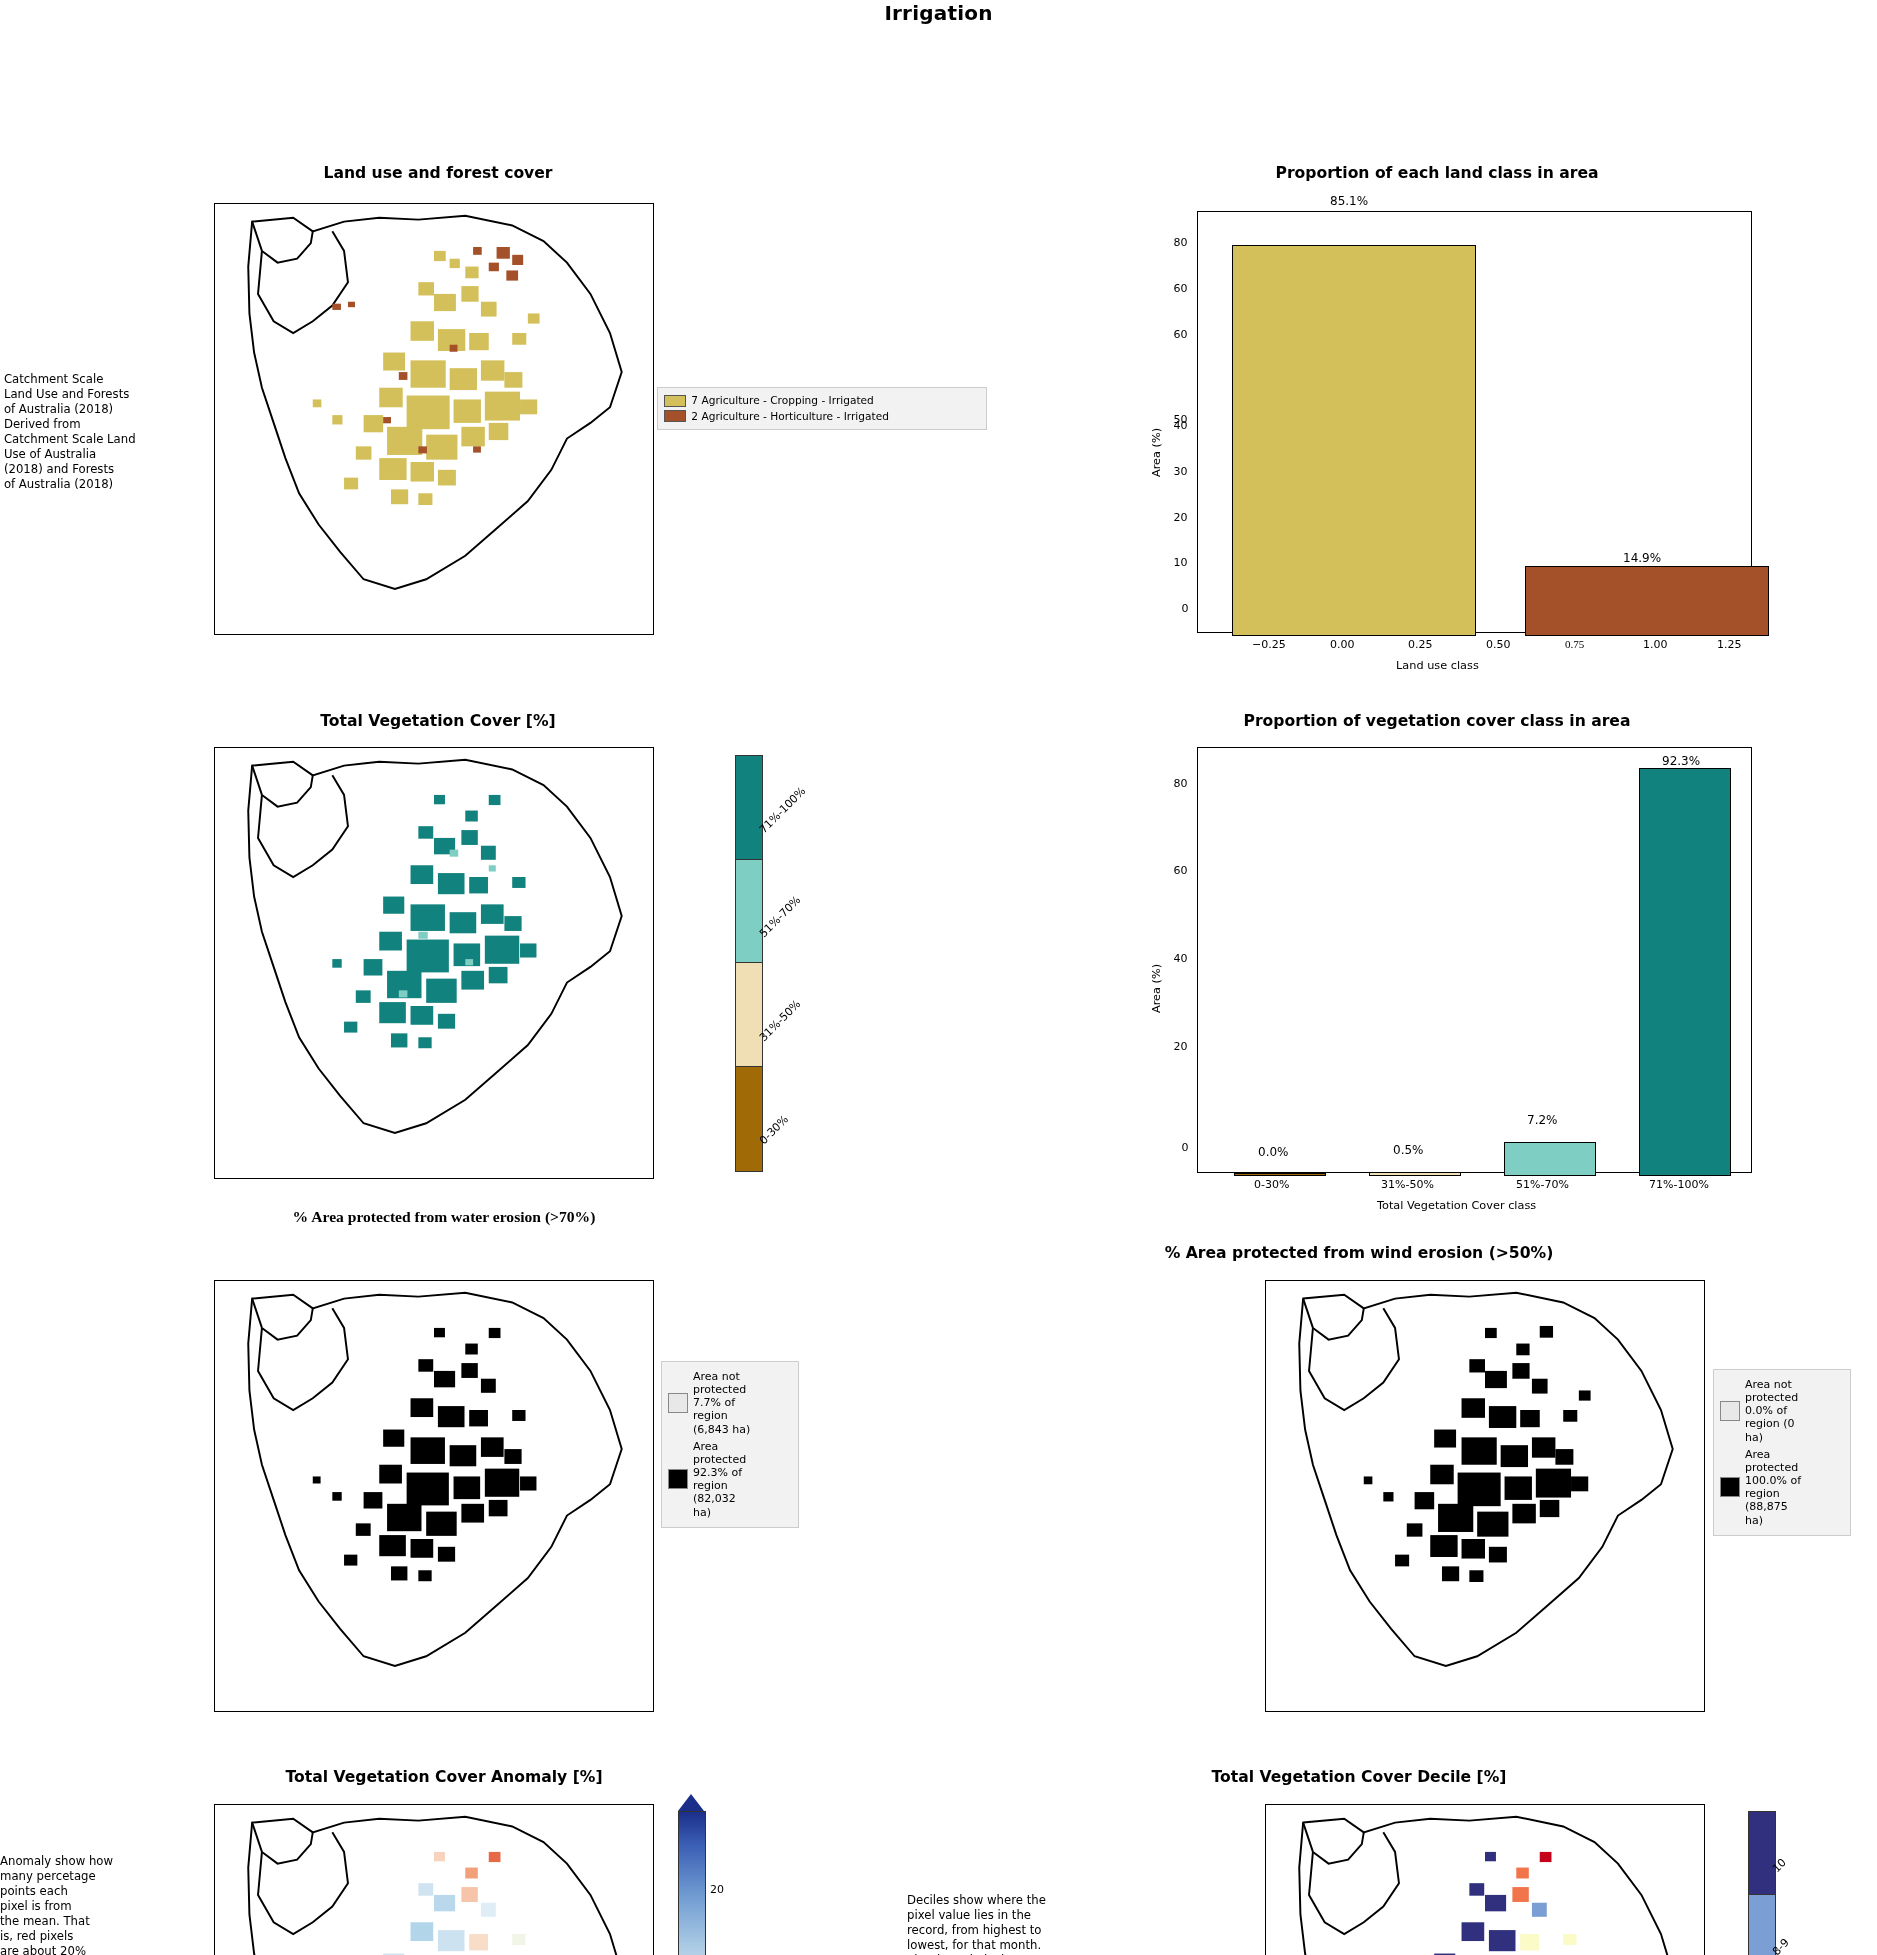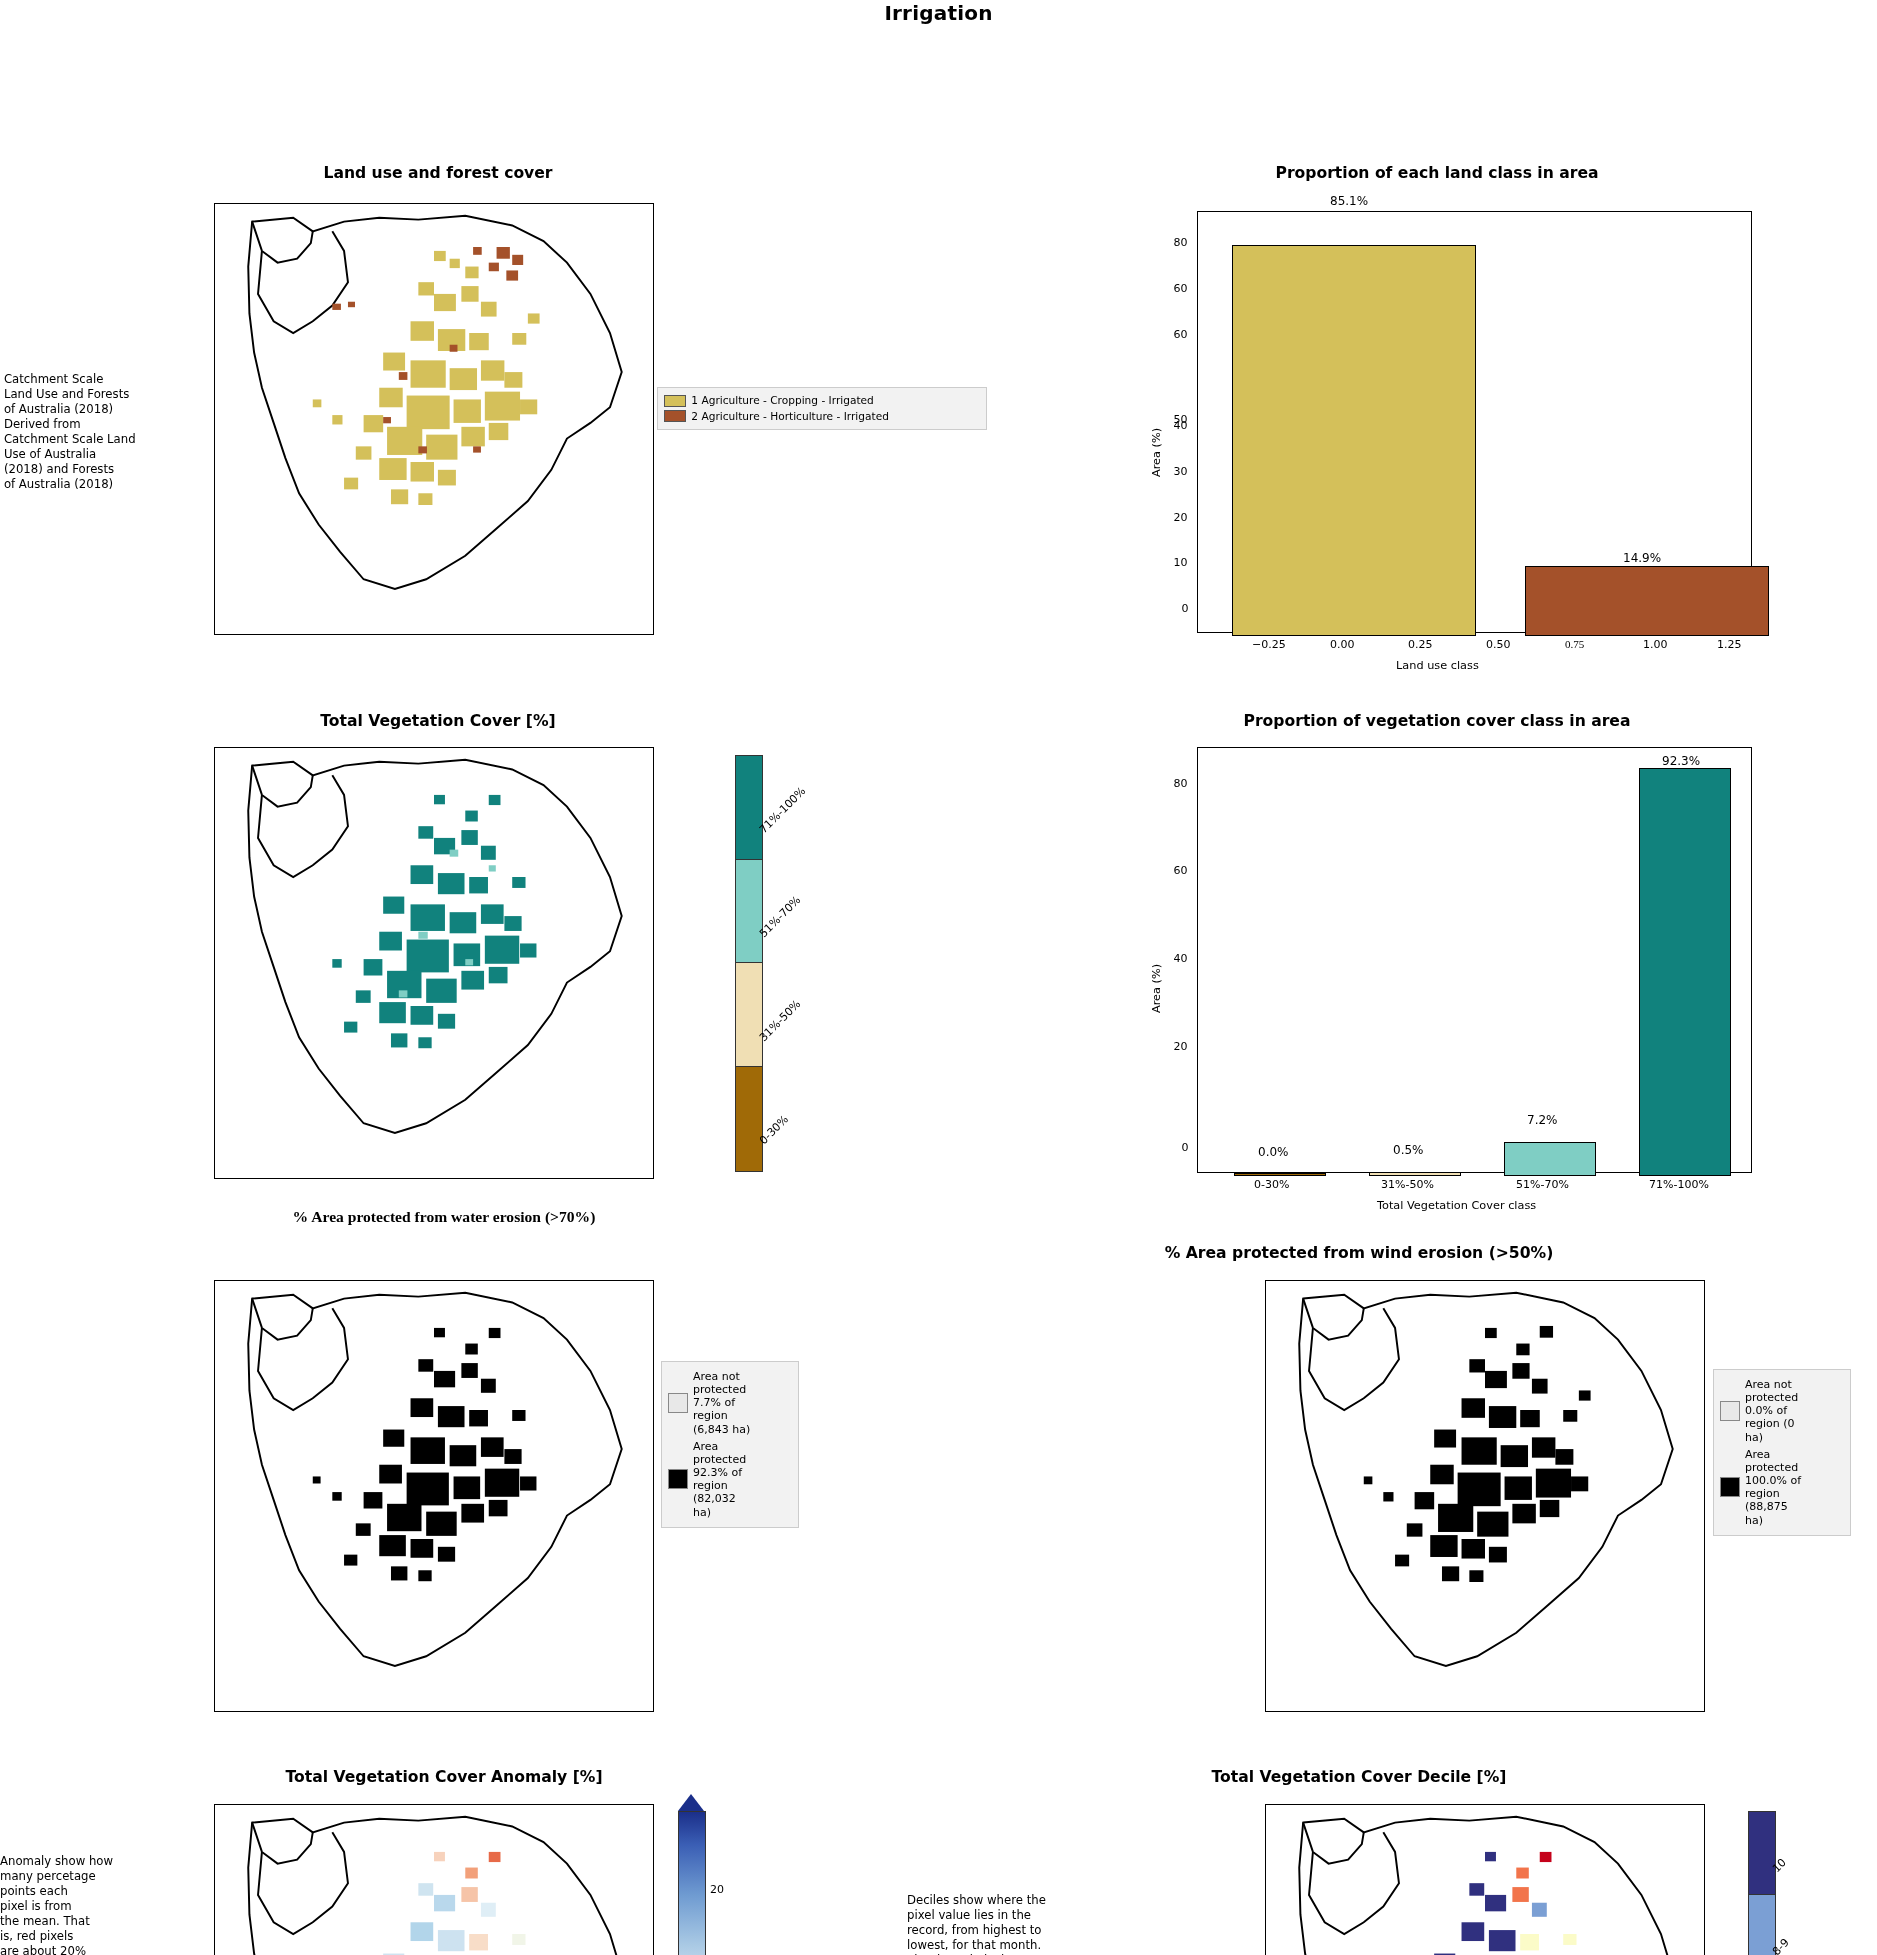--- a/index.html
+++ b/index.html
@@ -208,21 +208,21 @@
 Land Use and Forests
 of Australia (2018)
 Derived from
 Catchment Scale Land
 Use of Australia
 (2018) and Forests
 of Australia (2018)</div>
 <div class="legend-box" style="left:657px; top:387px; width:317px;">
   <div class="legend-row">
     <span class="legend-swatch" style="background:#d4c05a"></span>
-    <span>1 Agriculture - Cropping - Irrigated</span>
+    <span>7 Agriculture - Cropping - Irrigated</span>
   </div>
   <div class="legend-row">
     <span class="legend-swatch" style="background:#a4512a"></span>
     <span>2 Agriculture - Horticulture - Irrigated</span>
   </div>
 </div>
 
 <div class="panel" style="left:1134px; top:164px; width:606px;">
   <div class="panel-title">Proportion of each land class in area</div>
 </div>

